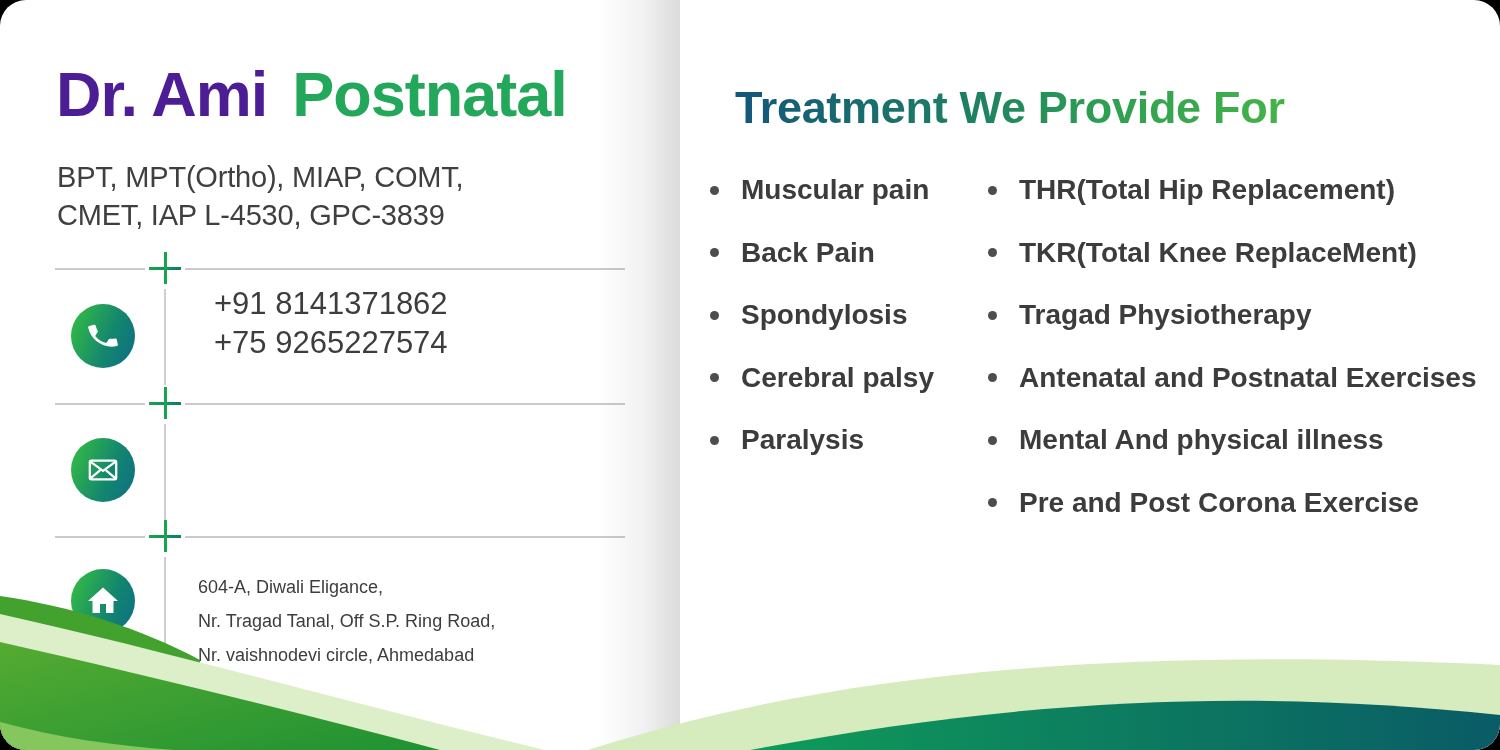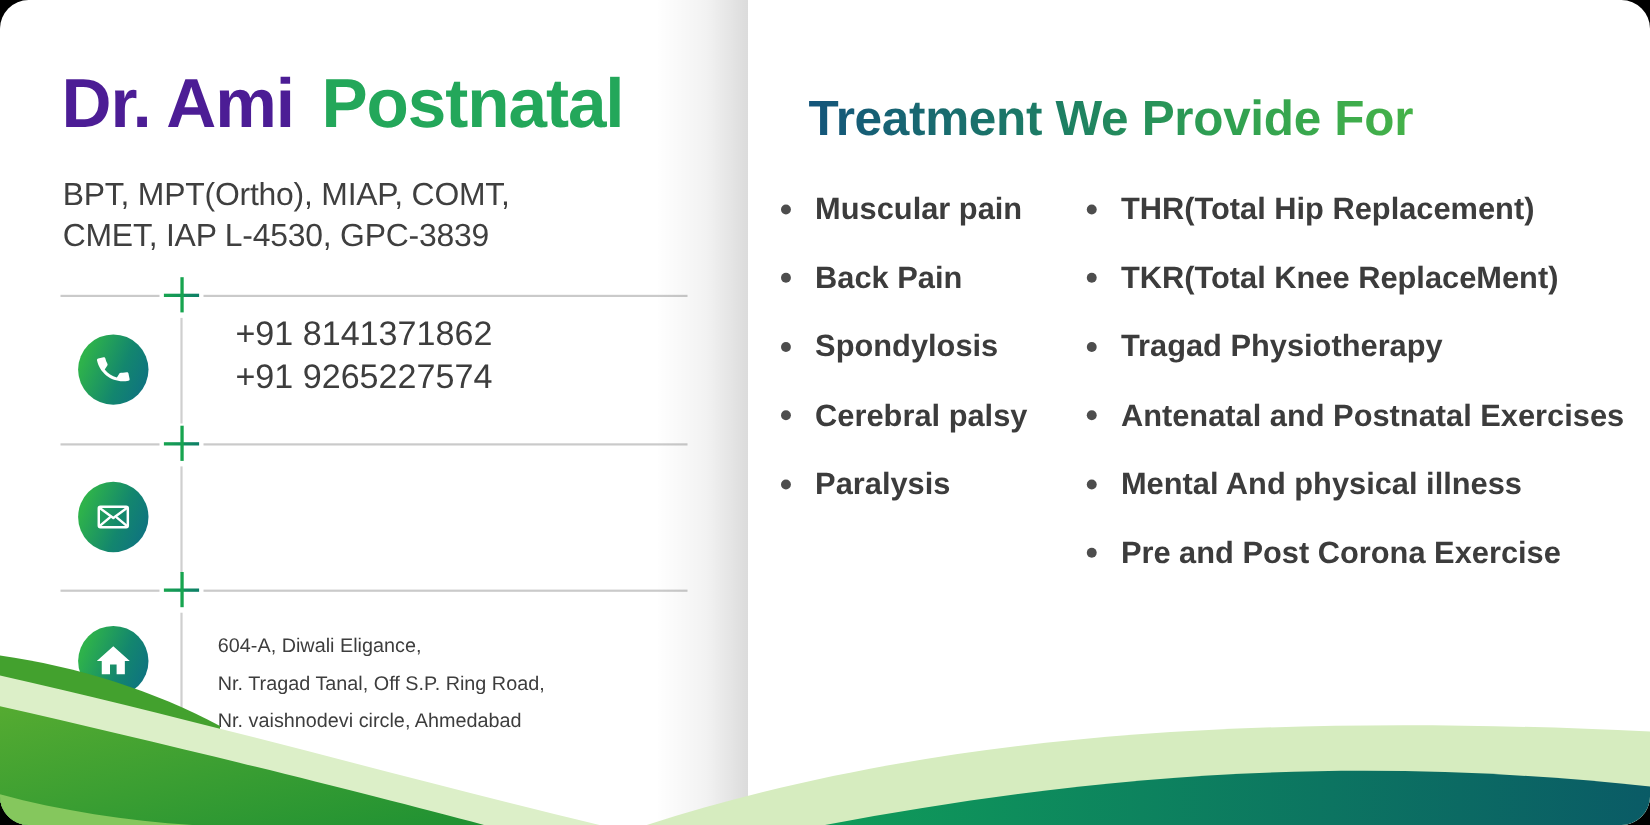--- a/index.html
+++ b/index.html
@@ -110,21 +110,21 @@
   </div>
 
   <div class="icon-circle" id="phone-circle">
     <svg width="34" height="34" viewBox="0 0 24 24" style="transform:rotate(-12deg)">
       <path fill="#ffffff" d="M6.62 10.79c1.44 2.83 3.76 5.14 6.59 6.59l2.2-2.2c.27-.27.67-.36 1.02-.24 1.12.37 2.33.57 3.57.57.55 0 1 .45 1 1V20c0 .55-.45 1-1 1-9.39 0-17-7.61-17-17 0-.55.45-1 1-1h3.5c.55 0 1 .45 1 1 0 1.25.2 2.45.57 3.57.11.35.03.74-.25 1.02l-2.2 2.2z"></path>
     </svg>
   </div>
   <div class="vline" id="vline-phone"></div>
   <ul class="contact-lines" id="phone-lines">
       <li>+91 8141371862</li>
-      <li>+91 9265227574</li>
+      <li>+75 9265227574</li>
     </ul>
 
   <div class="divider" id="divider-2">
     <span class="dl left"></span>
     <span class="plus"></span>
     <span class="dl right"></span>
   </div>
 
   <div class="icon-circle" id="email-circle">
     <svg width="36" height="36" viewBox="0 0 24 24" fill="none" stroke="#ffffff" stroke-width="1.5" stroke-linecap="round" stroke-linejoin="round">

